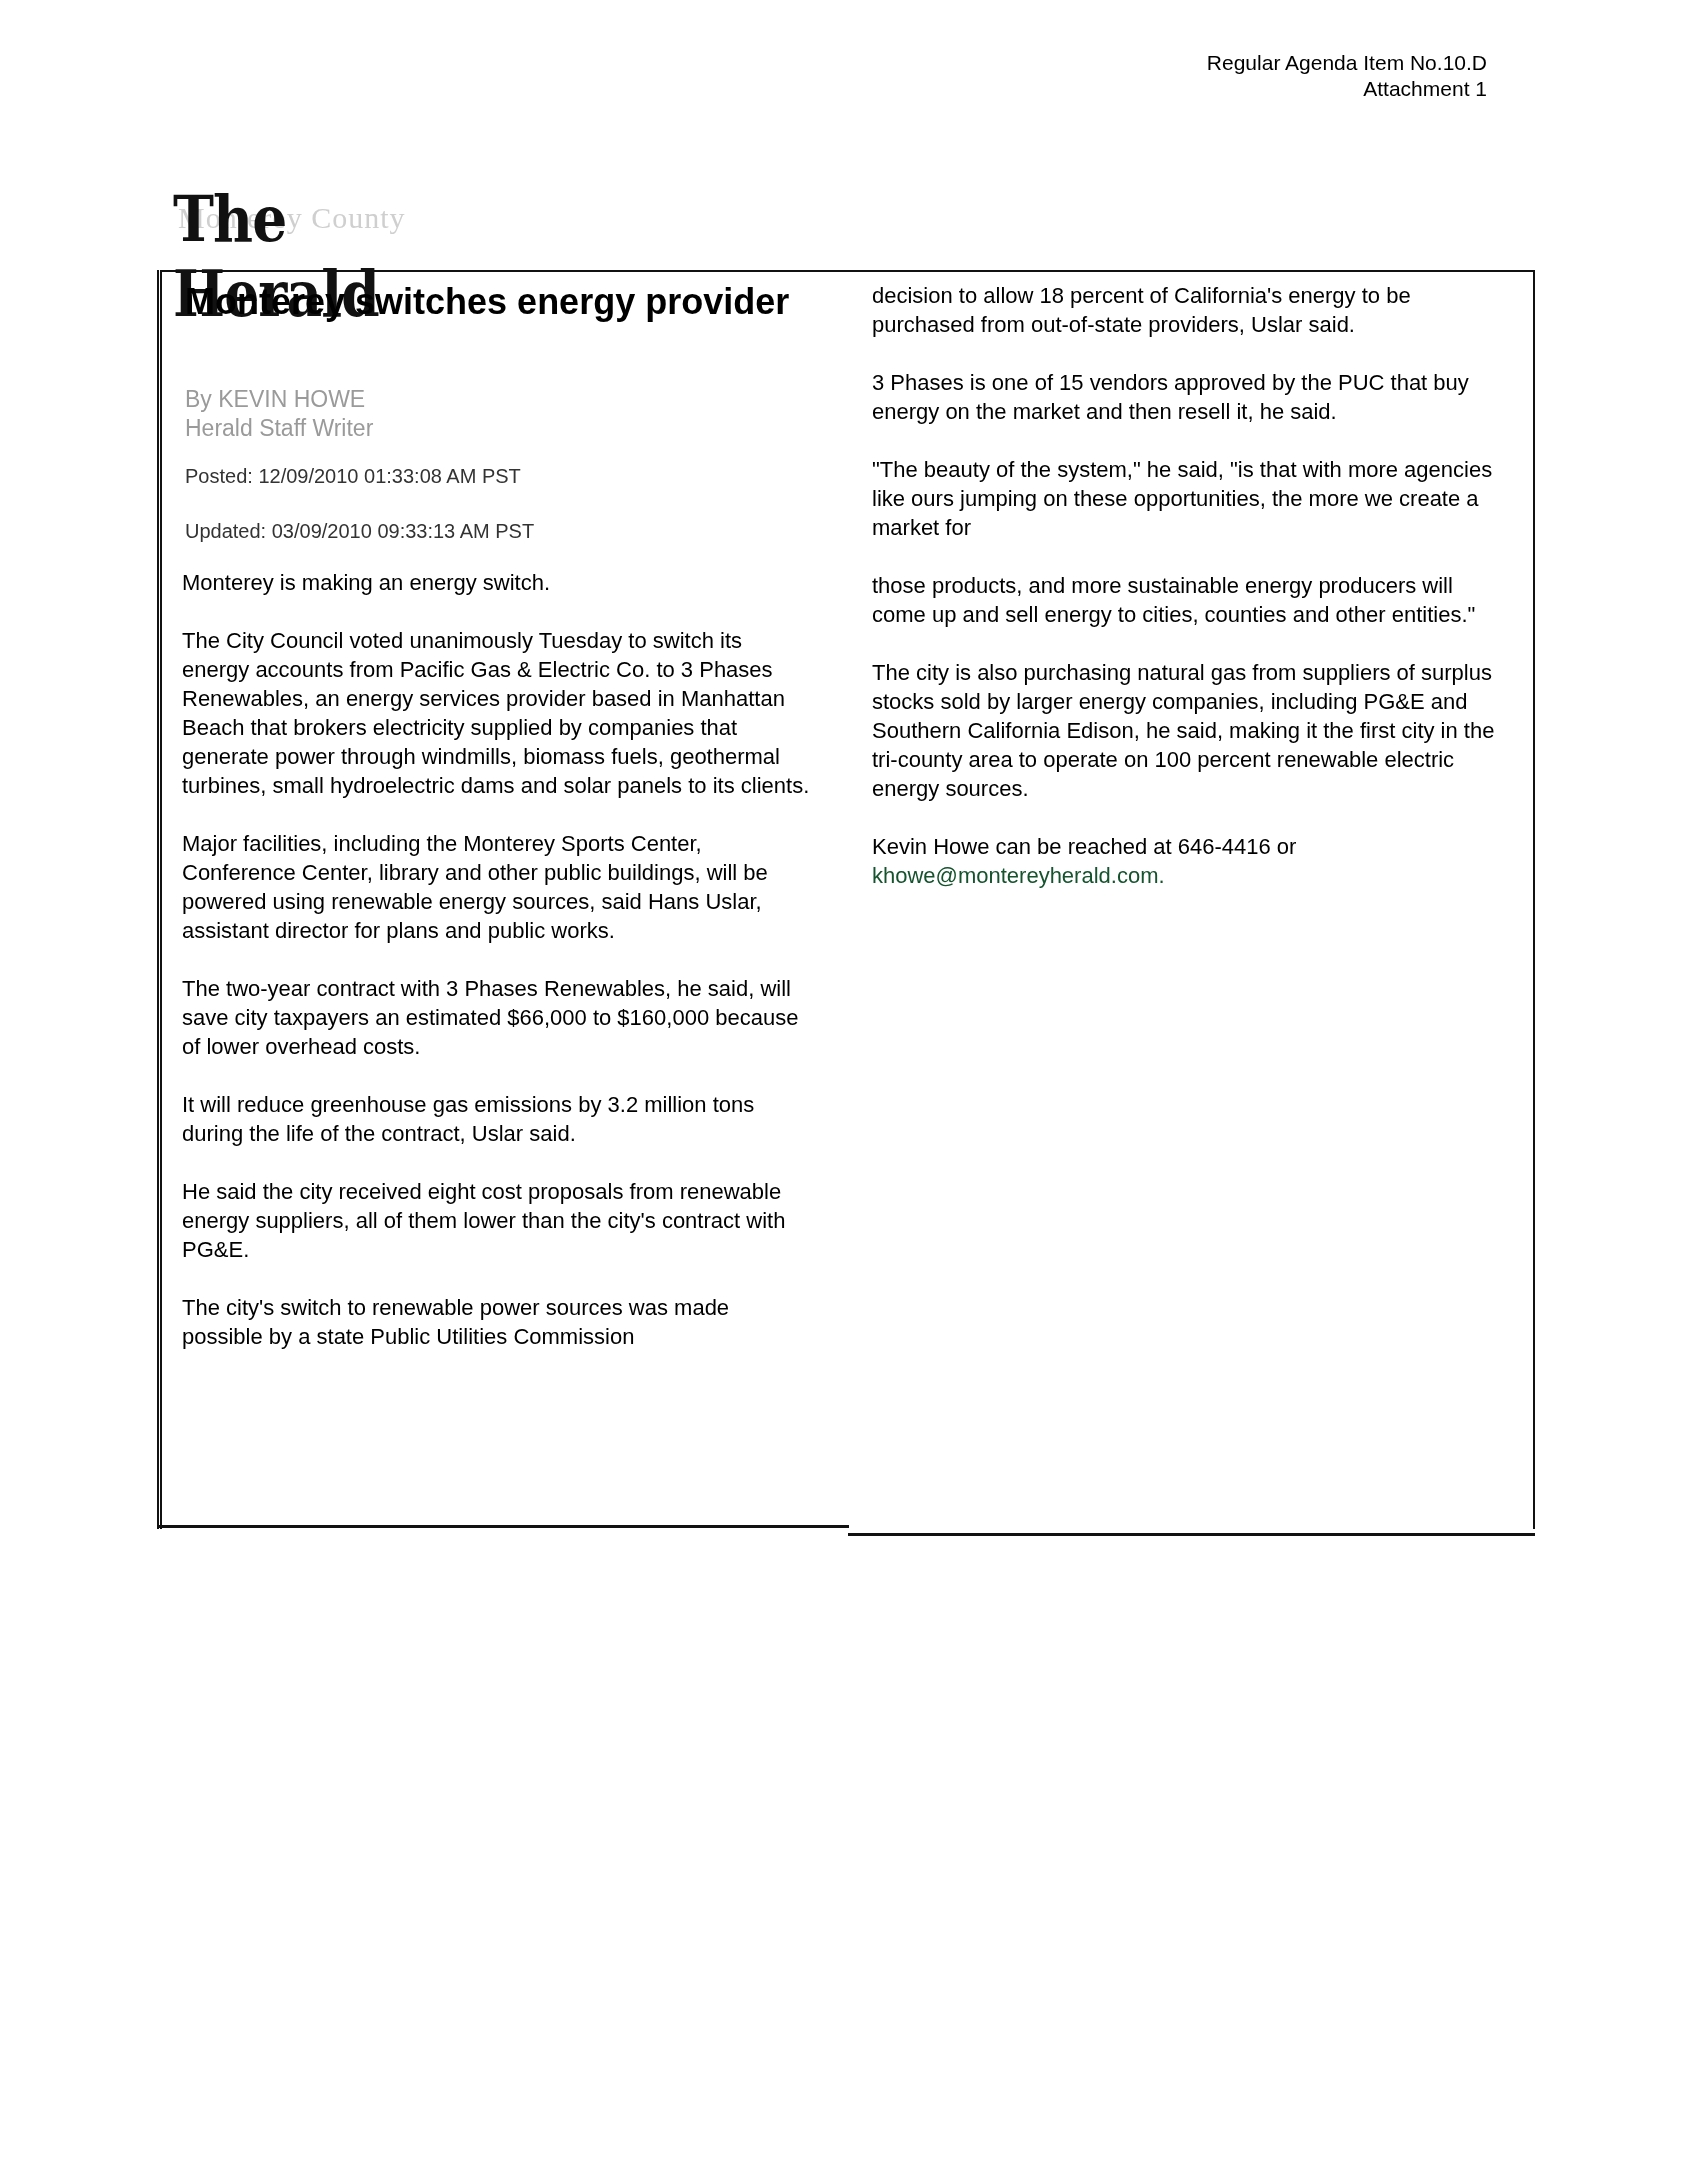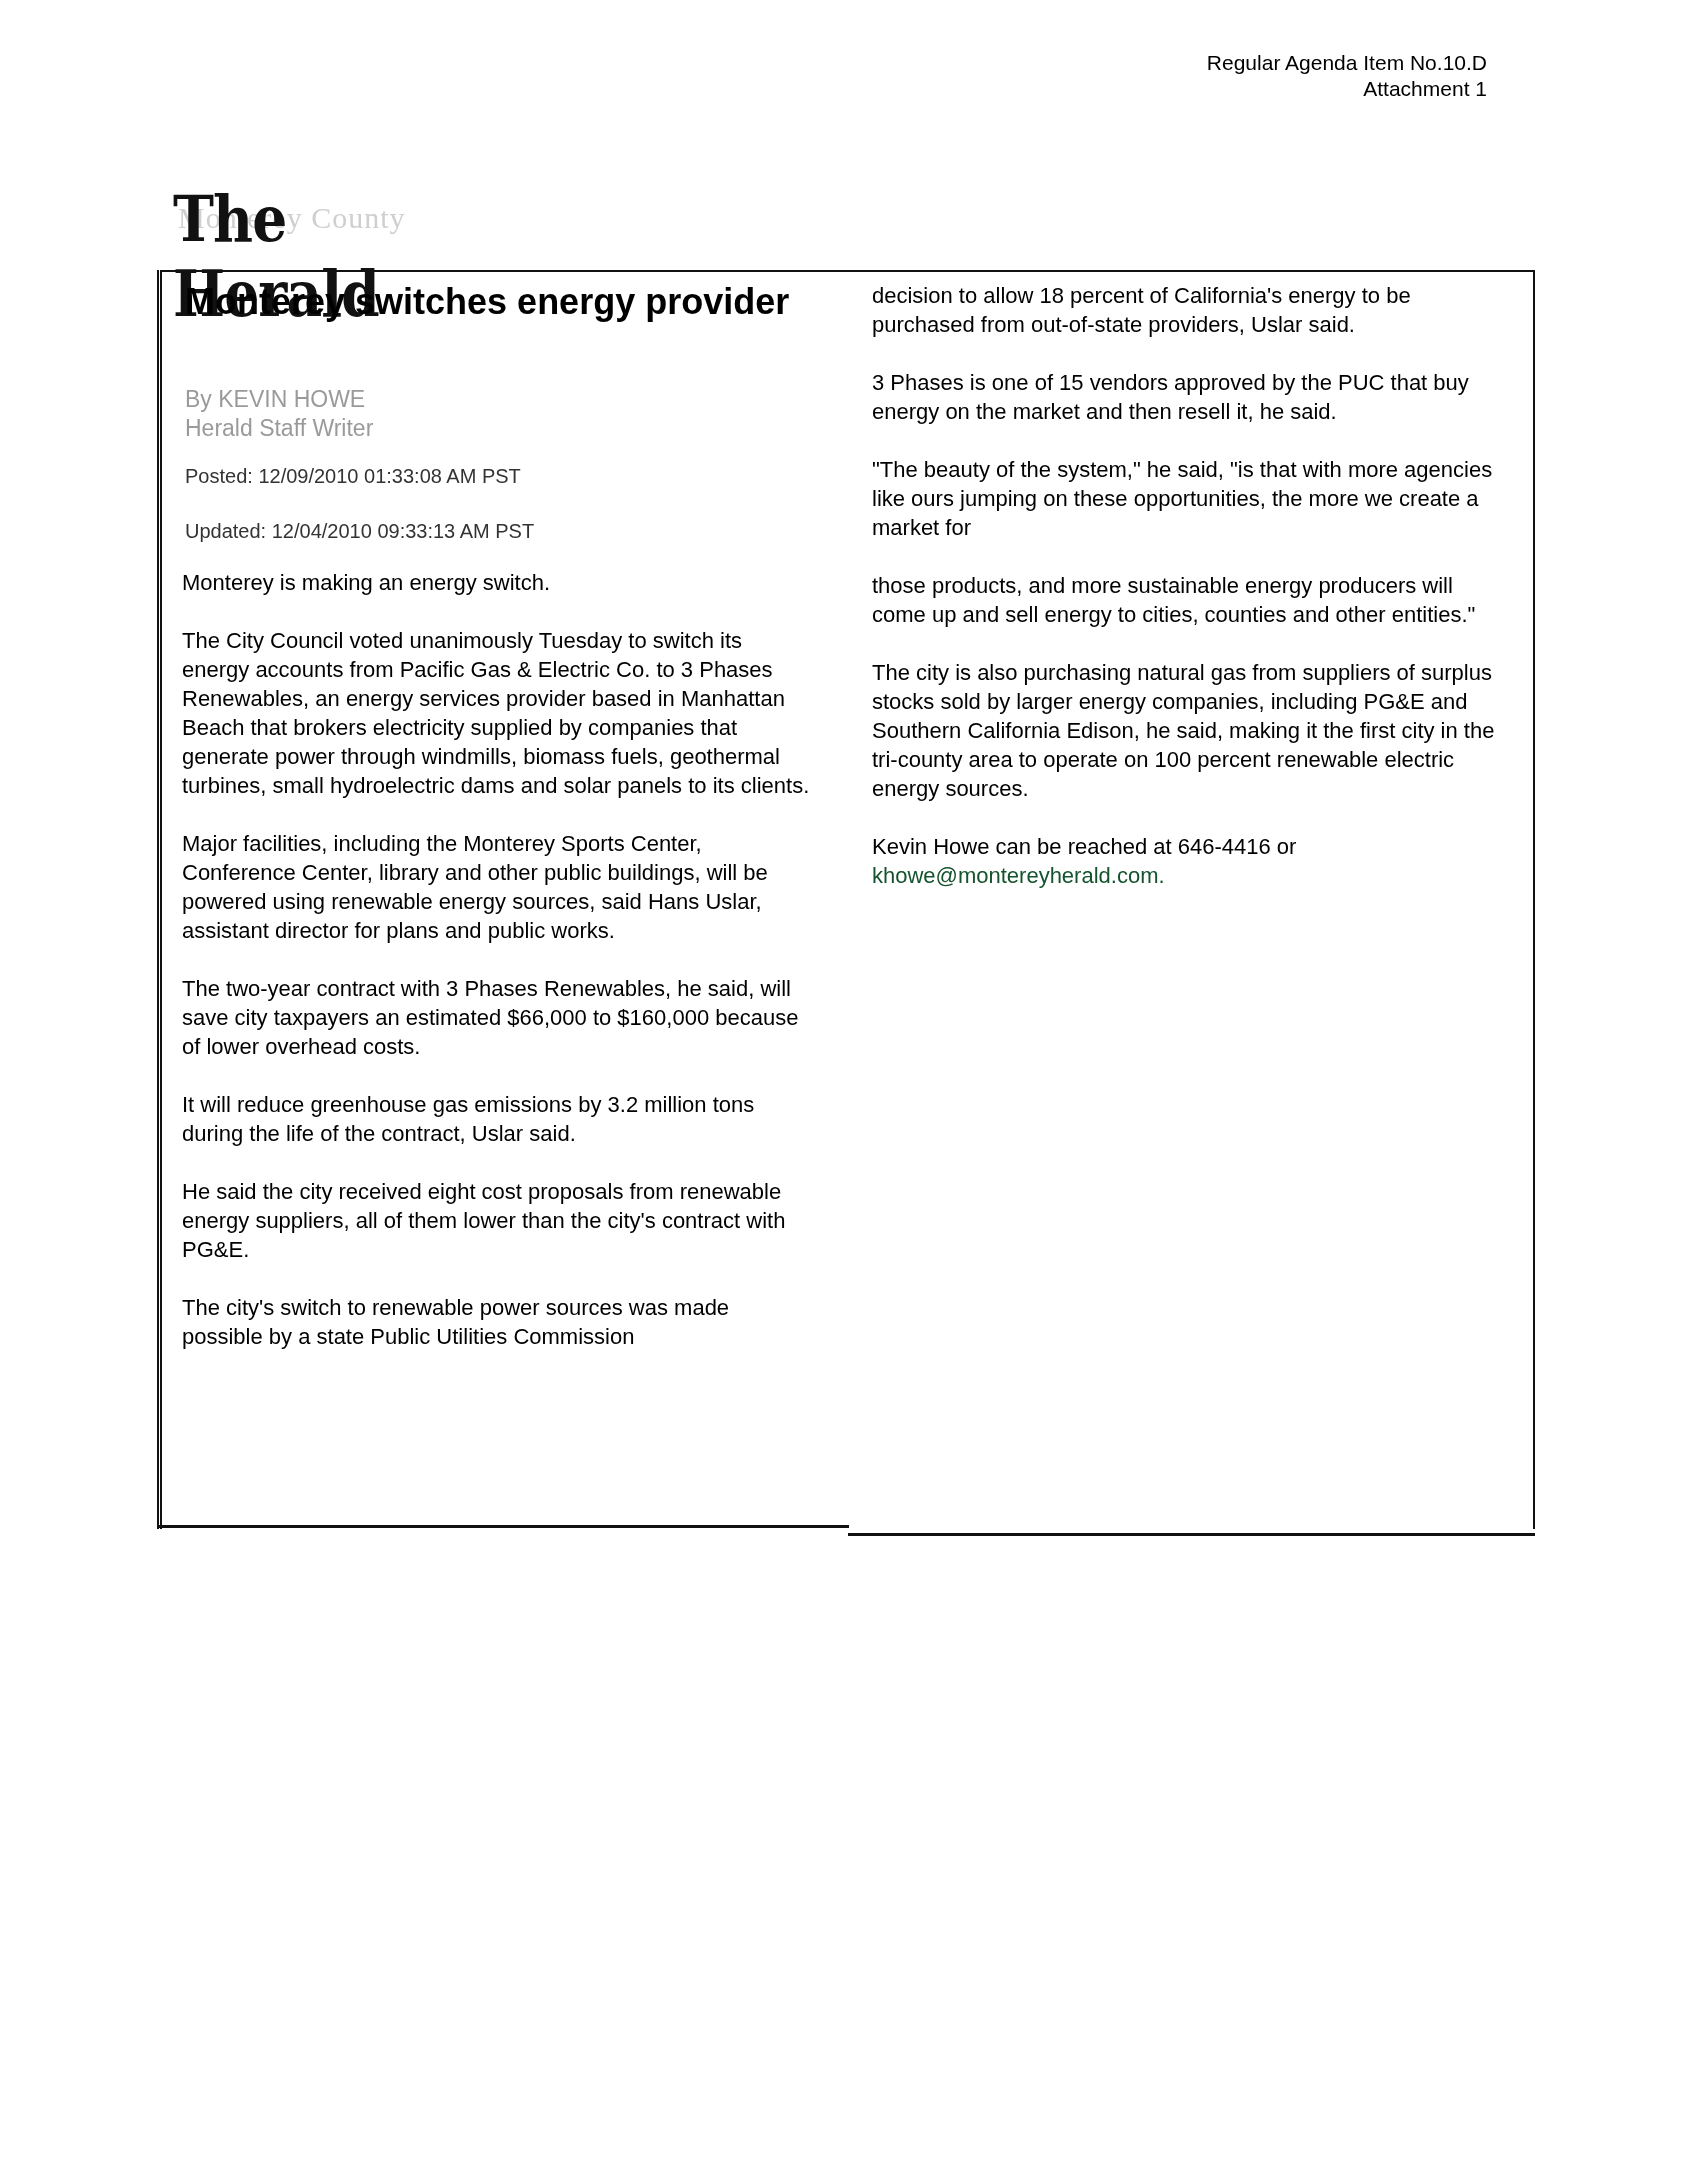--- a/index.html
+++ b/index.html
@@ -52,21 +52,21 @@
 <div class="box"></div>
 <div class="box-left-ext"></div>
 <div class="box-bottom-left"></div>
 <div class="box-bottom-right"></div>
 
 <div class="col col-left">
   <h1 class="headline">Monterey switches energy provider</h1>
   <div class="byline">By KEVIN HOWE</div>
   <div class="byline" style="margin-top:0">Herald Staff Writer</div>
   <div class="meta posted">Posted: 12/09/2010 01:33:08 AM PST</div>
-  <div class="meta updated">Updated: 12/04/2010 09:33:13 AM PST</div>
+  <div class="meta updated">Updated: 03/09/2010 09:33:13 AM PST</div>
   <div class="para-block">
     <p class="lead">Monterey is making an energy switch.</p>
     <p>The City Council voted unanimously Tuesday to switch its energy accounts from Pacific Gas &amp; Electric Co. to 3 Phases Renewables, an energy services provider based in Manhattan Beach that brokers electricity supplied by companies that generate power through windmills, biomass fuels, geothermal turbines, small hydroelectric dams and solar panels to its clients.</p>
     <p>Major facilities, including the Monterey Sports Center, Conference Center, library and other public buildings, will be powered using renewable energy sources, said Hans Uslar, assistant director for plans and public works.</p>
     <p>The two-year contract with 3 Phases Renewables, he said, will save city taxpayers an estimated $66,000 to $160,000 because of lower overhead costs.</p>
     <p>It will reduce greenhouse gas emissions by 3.2 million tons during the life of the contract, Uslar said.</p>
     <p>He said the city received eight cost proposals from renewable energy suppliers, all of them lower than the city's contract with PG&amp;E.</p>
     <p>The city's switch to renewable power sources was made possible by a state Public Utilities Commission</p>
   </div>
 </div>

